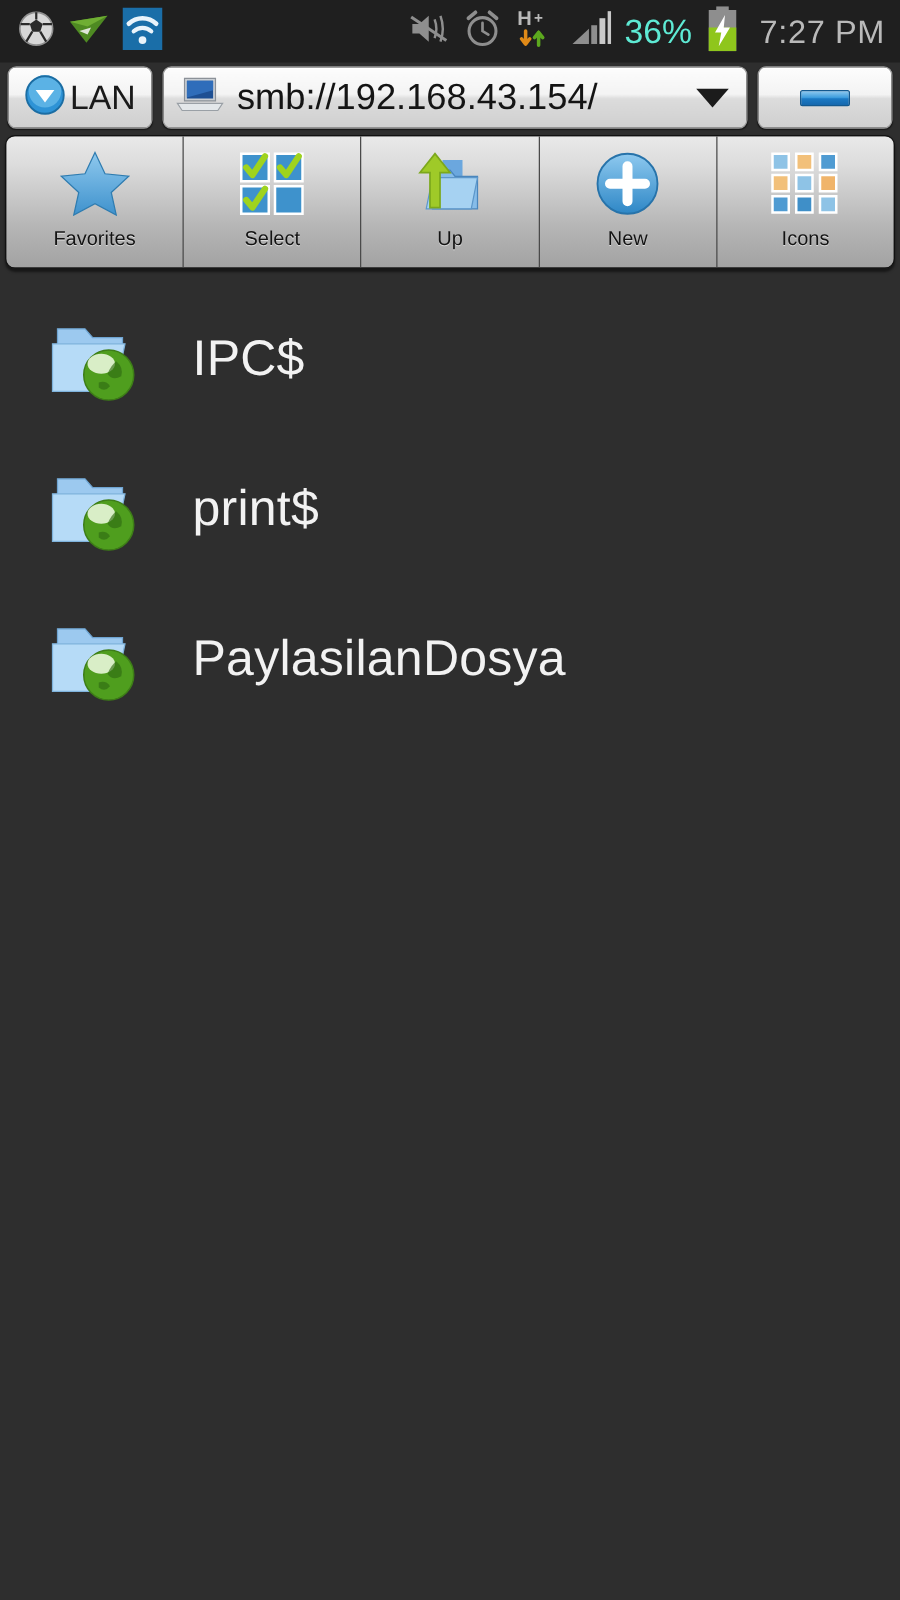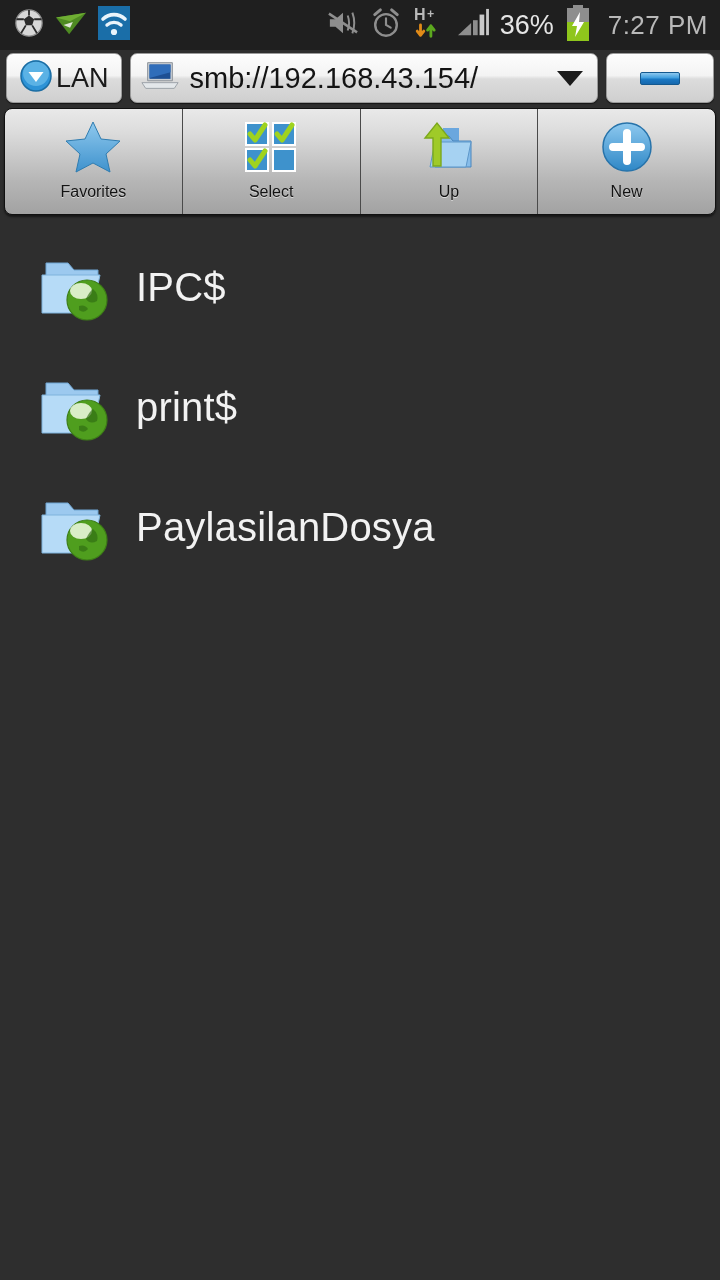--- a/index.html
+++ b/index.html
@@ -19,21 +19,21 @@
   }
   .sb-left { display: flex; align-items: center; gap: 10px; padding-left: 14px; }
   .sb-right { display: flex; align-items: center; gap: 11px; margin-left: auto; padding-right: 12px; }
 
   .ico { display: block; }
 
   .sb-clock {
     color: #b9b9b9; font-size: 26px; letter-spacing: 0.5px;
     margin-left: 6px; font-weight: 400; text-align: center;
   }
-  .sb-batt-pct { color: #e5e5e5; font-size: 27px; }
+  .sb-batt-pct { color: #5eead4; font-size: 27px; }
 
   
   .addrbar {
     width: 720px; height: 58px;
     background: #2e2e2e;
     display: flex; align-items: center;
     padding: 2px 6px 4px 6px;
     gap: 8px;
   }
   .btn3d {
@@ -100,21 +100,21 @@
     font-size: 16px; color: #131313;
     line-height: 30px; margin-top: 1px;
     text-shadow: 0 1px 0 rgba(255,255,255,.55);
   }
 
   
   .filelist { width: 720px; padding-top: 12px; }
   .row {
     height: 120px; width: 720px;
     display: flex; align-items: center;
-    padding-left: 38px; gap: 20px;
+    padding-left: 38px; gap: 38px;
   }
   .row-icon { width: 78px; height: 72px; flex: 0 0 auto; position: relative; }
   .row-label {
     font-size: 40px; color: #f2f2f2;
     letter-spacing: 0.2px; white-space: nowrap;
   }
 </style>
 </head>
 <body>
 
@@ -288,20 +288,38 @@
               <stop offset="1" stop-color="#2e87c6"></stop>
         </linearGradient>
           </defs>
         <circle cx="28" cy="27" r="24" fill="url(#gNew)" stroke="#2773aa" stroke-width="1.5"></circle>
         <path d="M28 13 L28 41 M14 27 L42 27" stroke="#ffffff" stroke-width="8" stroke-linecap="round"></path>
       </svg>
     </span>
     <span class="tb-label">New</span>
   </div>
 
+  <div class="tb-item">
+    <span class="tb-icon">
+      <svg width="56" height="52" viewBox="0 0 56 52">
+        <g stroke="#ffffff" stroke-width="2">
+          <rect x="2" y="2" width="13" height="13" fill="#8ec3e6"></rect>
+          <rect x="21" y="2" width="13" height="13" fill="#f2c07a"></rect>
+          <rect x="40" y="2" width="13" height="13" fill="#4f9bd2"></rect>
+          <rect x="2" y="19" width="13" height="13" fill="#f2c07a"></rect>
+          <rect x="21" y="19" width="13" height="13" fill="#8ec3e6"></rect>
+          <rect x="40" y="19" width="13" height="13" fill="#f0b46a"></rect>
+          <rect x="2" y="36" width="13" height="13" fill="#4f9bd2"></rect>
+          <rect x="21" y="36" width="13" height="13" fill="#3f8fc8"></rect>
+          <rect x="40" y="36" width="13" height="13" fill="#8ec3e6"></rect>
+        </g>
+      </svg>
+    </span>
+    <span class="tb-label">Icons</span>
+  </div>
 </div>
 
 <div class="filelist">
 
   <div class="row">
     <span class="row-icon">
       <svg width="78" height="72" viewBox="0 0 78 72">
         <path d="M8 12 L30 12 L36 19 L60 19 L60 28 L8 28 Z" fill="#9cc9ef" stroke="#6fa5d2" stroke-width="1"></path>
         <path d="M4 24 L62 24 L54 62 L4 62 Z" fill="#b6dbf7" stroke="#7fb3dc" stroke-width="1"></path>
         <circle cx="49" cy="49" r="20" fill="#4f9e1e"></circle>

